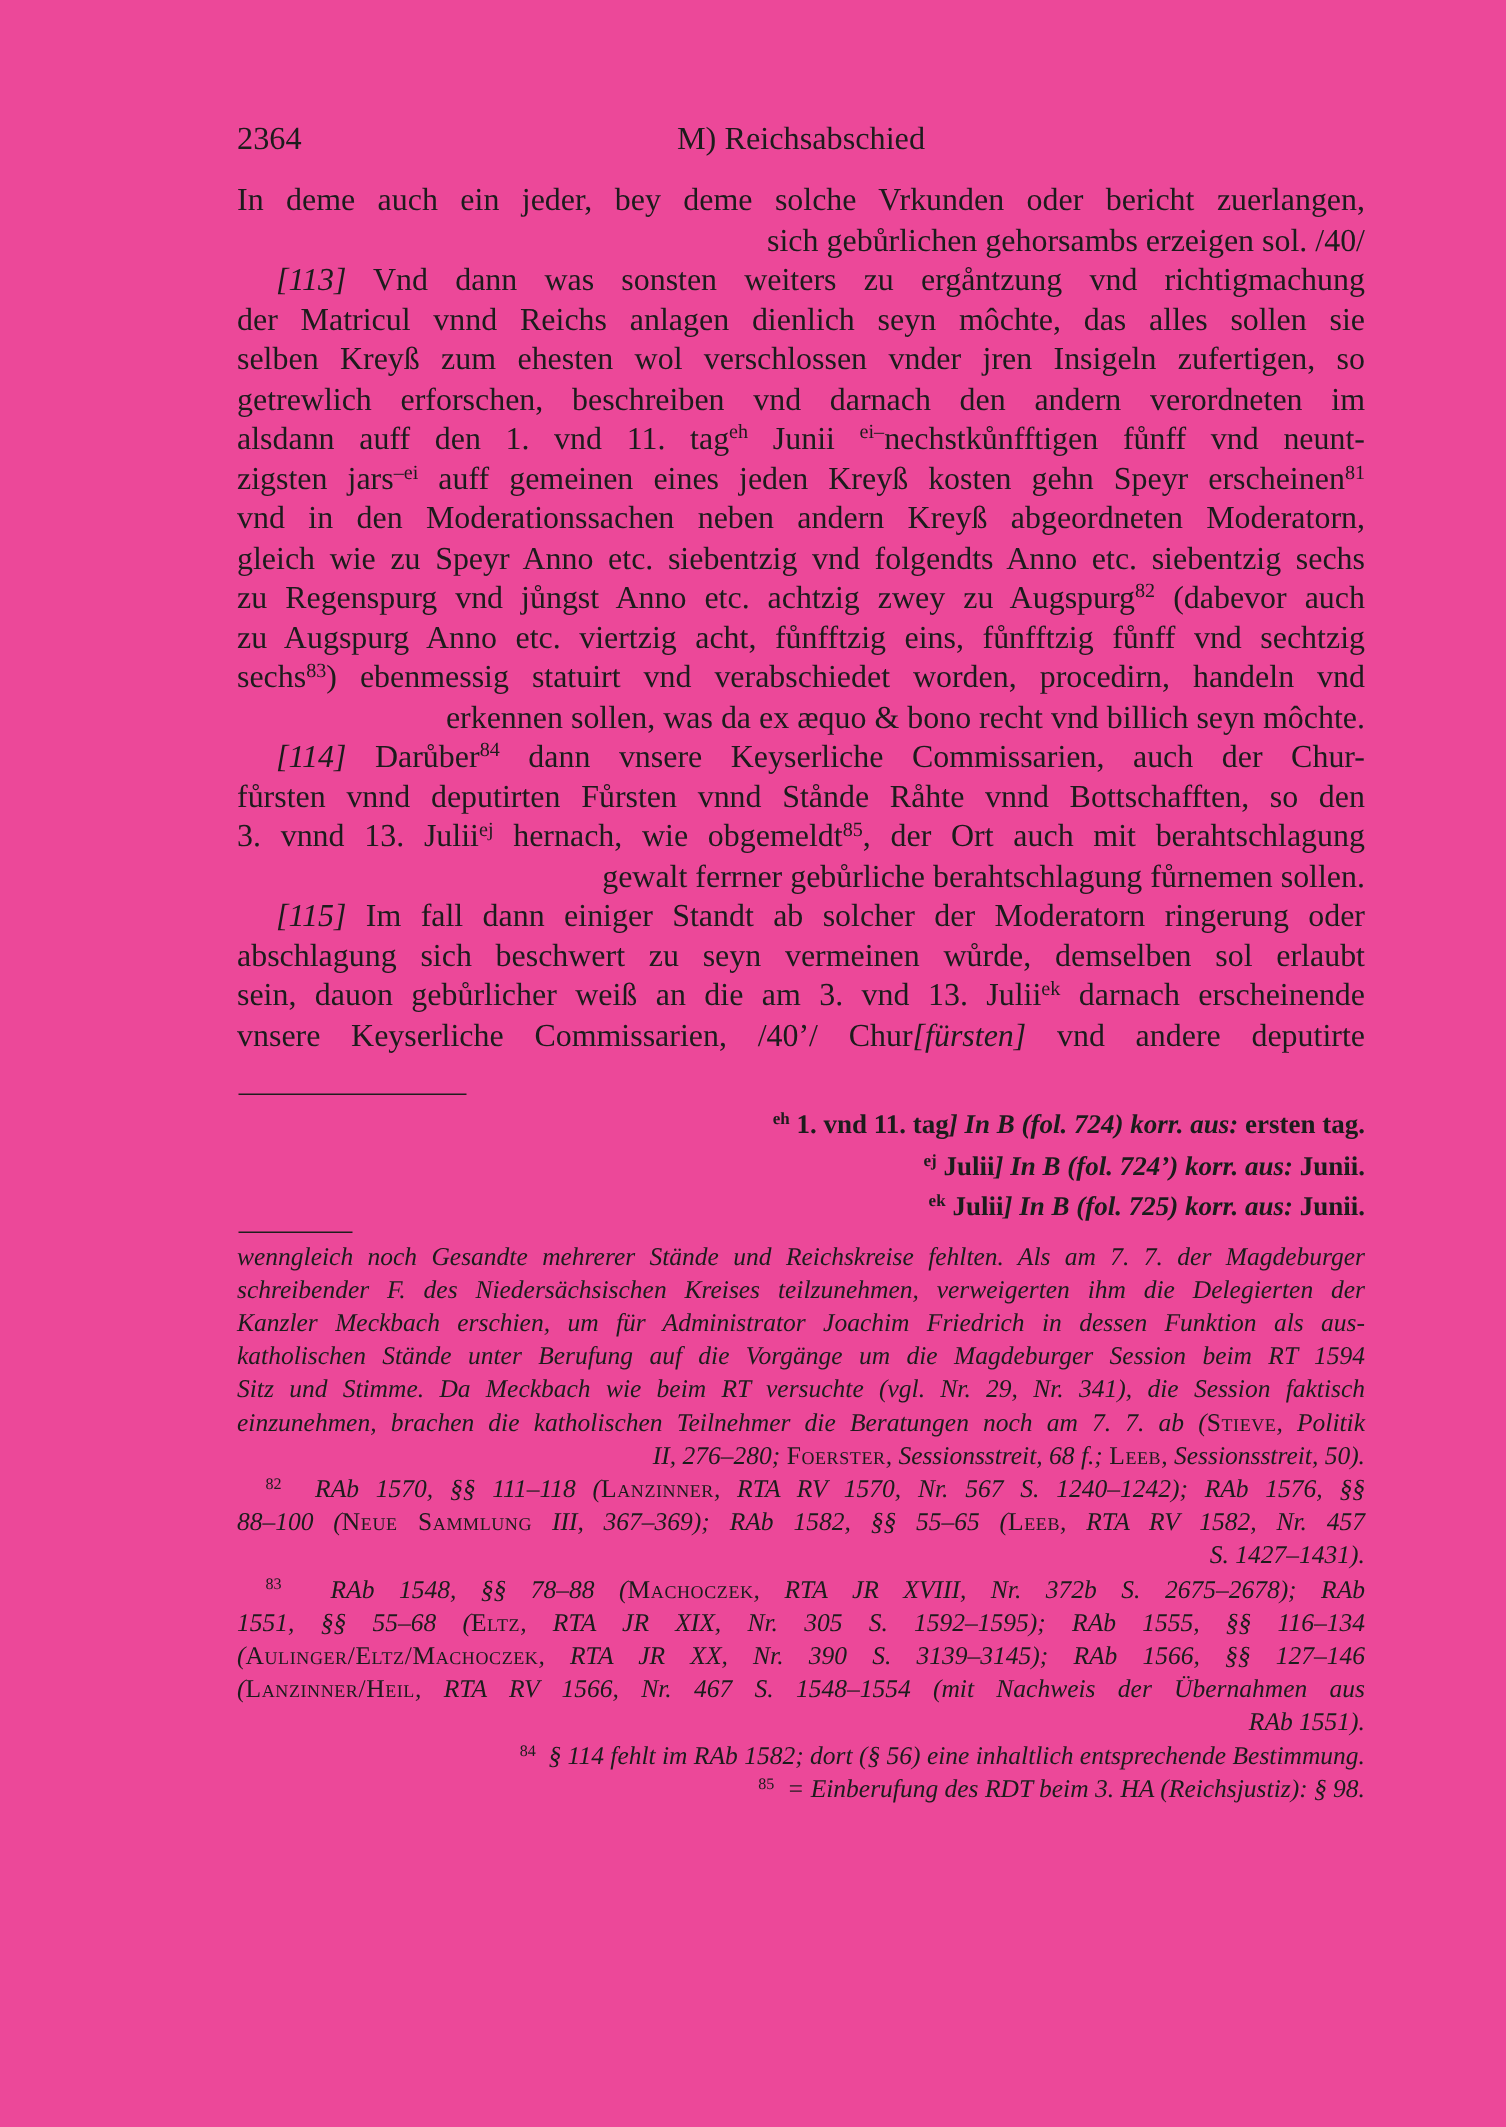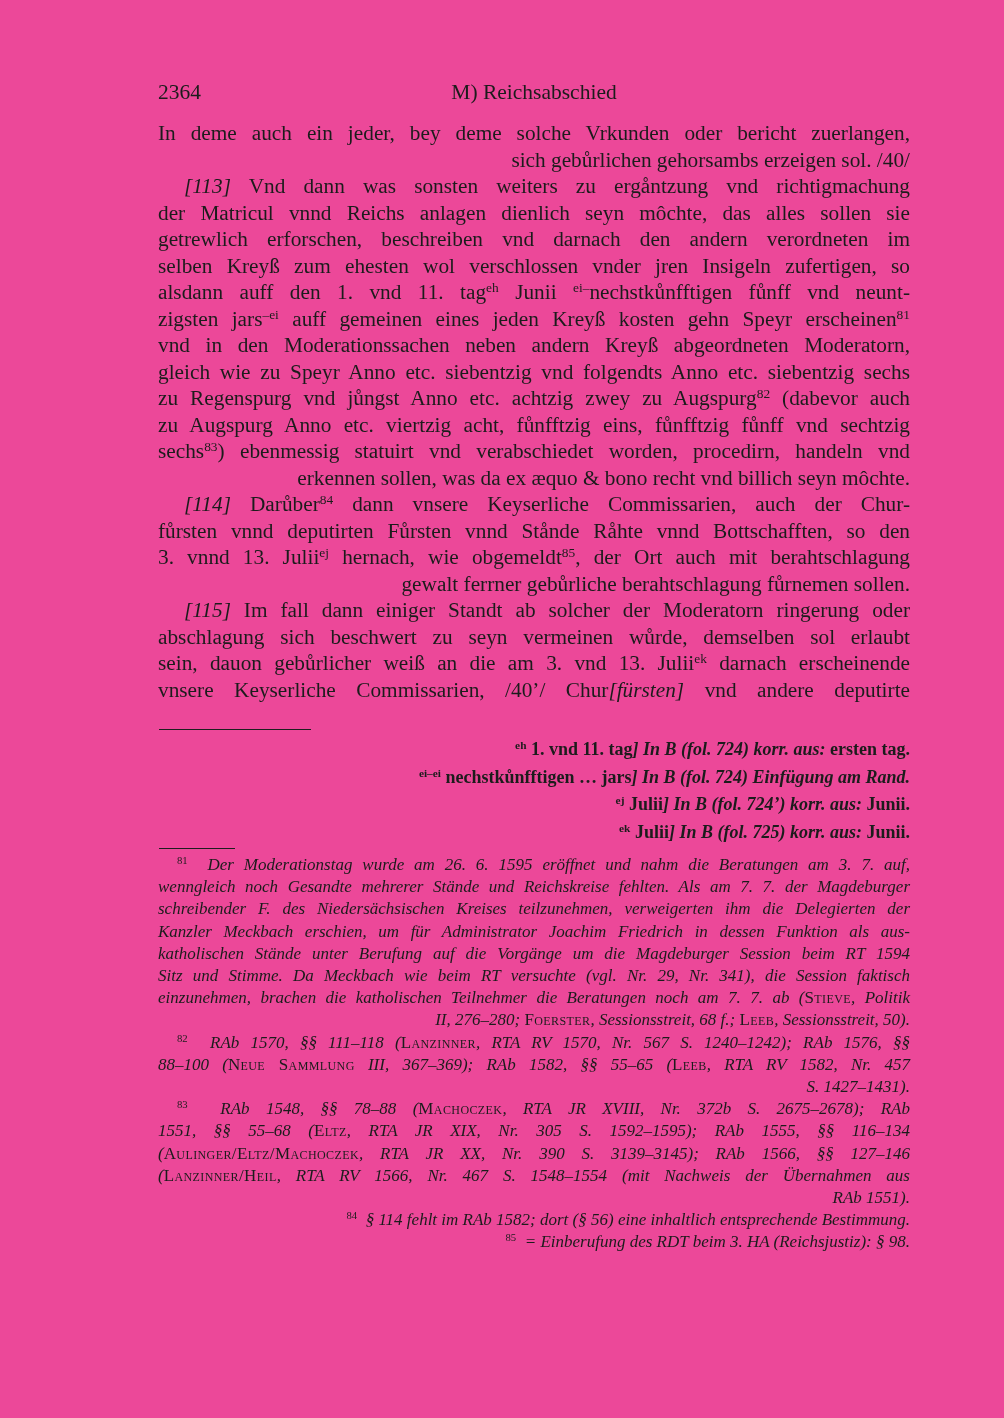--- a/index.html
+++ b/index.html
@@ -75,22 +75,22 @@
     <div class="header">
       <span class="page-number">2364</span>
       <span class="running-head">M) Reichsabschied</span>
     </div>
 
     <div class="body-text" id="body-text">
         <div class="line just"><span>In deme auch ein jeder, bey deme solche Vrkunden oder bericht zuerlangen,</span></div>
         <div class="line"><span>sich gebůrlichen gehorsambs erzeigen sol. /40/</span></div>
         <div class="line just ind"><span class="i">[113]</span><span> Vnd dann was sonsten weiters zu ergåntzung vnd richtigmachung</span></div>
         <div class="line just"><span>der Matricul vnnd Reichs anlagen dienlich seyn môchte, das alles sollen sie</span></div>
+        <div class="line just"><span>selben Kreyß zum ehesten wol verschlossen vnder jren Insigeln zufertigen, so</span></div>
         <div class="line just"><span>getrewlich erforschen, beschreiben vnd darnach den andern verordneten im</span></div>
-        <div class="line just"><span>selben Kreyß zum ehesten wol verschlossen vnder jren Insigeln zufertigen, so</span></div>
         <div class="line just"><span>alsdann auff den 1. vnd 11. tag</span><span class="sup">eh</span><span> Junii </span><span class="sup">ei–</span><span>nechstkůnfftigen fůnff vnd neunt-</span></div>
         <div class="line just"><span>zigsten jars</span><span class="sup">–ei</span><span> auff gemeinen eines jeden Kreyß kosten gehn Speyr erscheinen</span><span class="sup">81</span></div>
         <div class="line just"><span>vnd in den Moderationssachen neben andern Kreyß abgeordneten Moderatorn,</span></div>
         <div class="line just"><span>gleich wie zu Speyr Anno etc. siebentzig vnd folgendts Anno etc. siebentzig sechs</span></div>
         <div class="line just"><span>zu Regenspurg vnd jůngst Anno etc. achtzig zwey zu Augspurg</span><span class="sup">82</span><span> (dabevor auch</span></div>
         <div class="line just"><span>zu Augspurg Anno etc. viertzig acht, fůnfftzig eins, fůnfftzig fůnff vnd sechtzig</span></div>
         <div class="line just"><span>sechs</span><span class="sup">83</span><span>) ebenmessig statuirt vnd verabschiedet worden, procedirn, handeln vnd</span></div>
         <div class="line"><span>erkennen sollen, was da ex æquo &amp; bono recht vnd billich seyn môchte.</span></div>
         <div class="line just ind"><span class="i">[114]</span><span> Darůber</span><span class="sup">84</span><span> dann vnsere Keyserliche Commissarien, auch der Chur-</span></div>
         <div class="line just"><span>fůrsten vnnd deputirten Fůrsten vnnd Stånde Råhte vnnd Bottschafften, so den</span></div>
@@ -99,29 +99,27 @@
         <div class="line just ind"><span class="i">[115]</span><span> Im fall dann einiger Standt ab solcher der Moderatorn ringerung oder</span></div>
         <div class="line just"><span>abschlagung sich beschwert zu seyn vermeinen wůrde, demselben sol erlaubt</span></div>
         <div class="line just"><span>sein, dauon gebůrlicher weiß an die am 3. vnd 13. Julii</span><span class="sup">ek</span><span> darnach erscheinende</span></div>
         <div class="line just"><span>vnsere Keyserliche Commissarien, /40’/ Chur</span><span class="i">[fürsten]</span><span> vnd andere deputirte</span></div>
       </div>
 
     <hr class="rule apparatus-rule">
 
     <div class="apparatus" id="apparatus">
         <div class="line"><span class="sup">eh</span><span> 1. vnd 11. tag</span><span class="i">] In B (fol. 724) korr. aus:</span><span> ersten tag.</span></div>
-        <div class="line"><span class="sup">ei–ei</span><span> nechstkůnfftigen … jars</span><span class="i">] In B (fol. 724) Einfügung am Rand.</span></div>
         <div class="line"><span class="sup">ej</span><span> Julii</span><span class="i">] In B (fol. 724’) korr. aus:</span><span> Junii.</span></div>
         <div class="line"><span class="sup">ek</span><span> Julii</span><span class="i">] In B (fol. 725) korr. aus:</span><span> Junii.</span></div>
       </div>
 
     <hr class="rule footnotes-rule">
 
     <div class="footnotes" id="footnotes">
-        <div class="line just ind"><span class="sup">81</span><span>&nbsp; Der Moderationstag wurde am 26. 6. 1595 eröffnet und nahm die Beratungen am 3. 7. auf,</span></div>
         <div class="line just"><span>wenngleich noch Gesandte mehrerer Stände und Reichskreise fehlten. Als am 7. 7. der Magdeburger</span></div>
         <div class="line just"><span>schreibender F. des Niedersächsischen Kreises teilzunehmen, verweigerten ihm die Delegierten der</span></div>
         <div class="line just"><span>Kanzler Meckbach erschien, um für Administrator Joachim Friedrich in dessen Funktion als aus-</span></div>
         <div class="line just"><span>katholischen Stände unter Berufung auf die Vorgänge um die Magdeburger Session beim RT 1594</span></div>
         <div class="line just"><span>Sitz und Stimme. Da Meckbach wie beim RT versuchte (vgl. Nr. 29, Nr. 341), die Session faktisch</span></div>
         <div class="line just"><span>einzunehmen, brachen die katholischen Teilnehmer die Beratungen noch am 7. 7. ab (</span><span class="sc">Stieve</span><span>, Politik</span></div>
         <div class="line"><span>II, 276–280; </span><span class="sc">Foerster</span><span>, Sessionsstreit, 68 f.; </span><span class="sc">Leeb</span><span>, Sessionsstreit, 50).</span></div>
         <div class="line just ind"><span class="sup">82</span><span>&nbsp; RAb 1570, §§ 111–118 (</span><span class="sc">Lanzinner</span><span>, RTA RV 1570, Nr. 567 S. 1240–1242); RAb 1576, §§</span></div>
         <div class="line just"><span>88–100 (</span><span class="sc">Neue Sammlung</span><span> III, 367–369); RAb 1582, §§ 55–65 (</span><span class="sc">Leeb</span><span>, RTA RV 1582, Nr. 457</span></div>
         <div class="line"><span>S. 1427–1431).</span></div>

